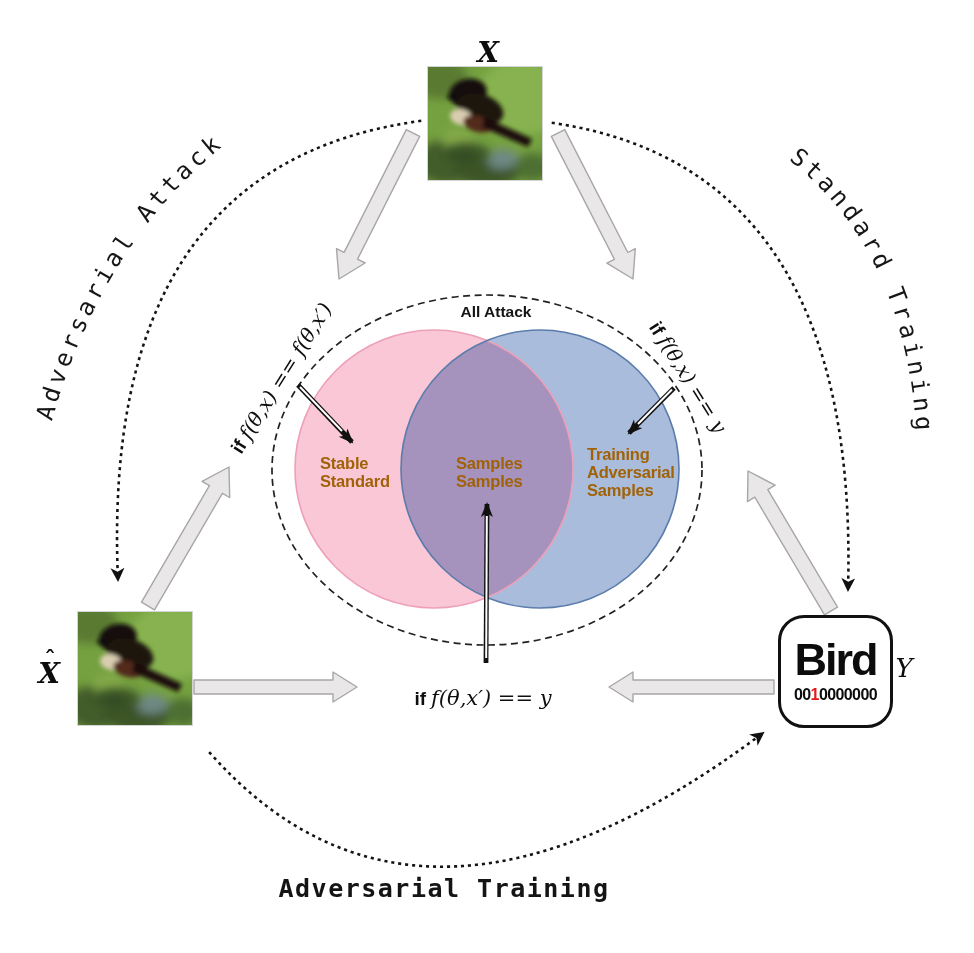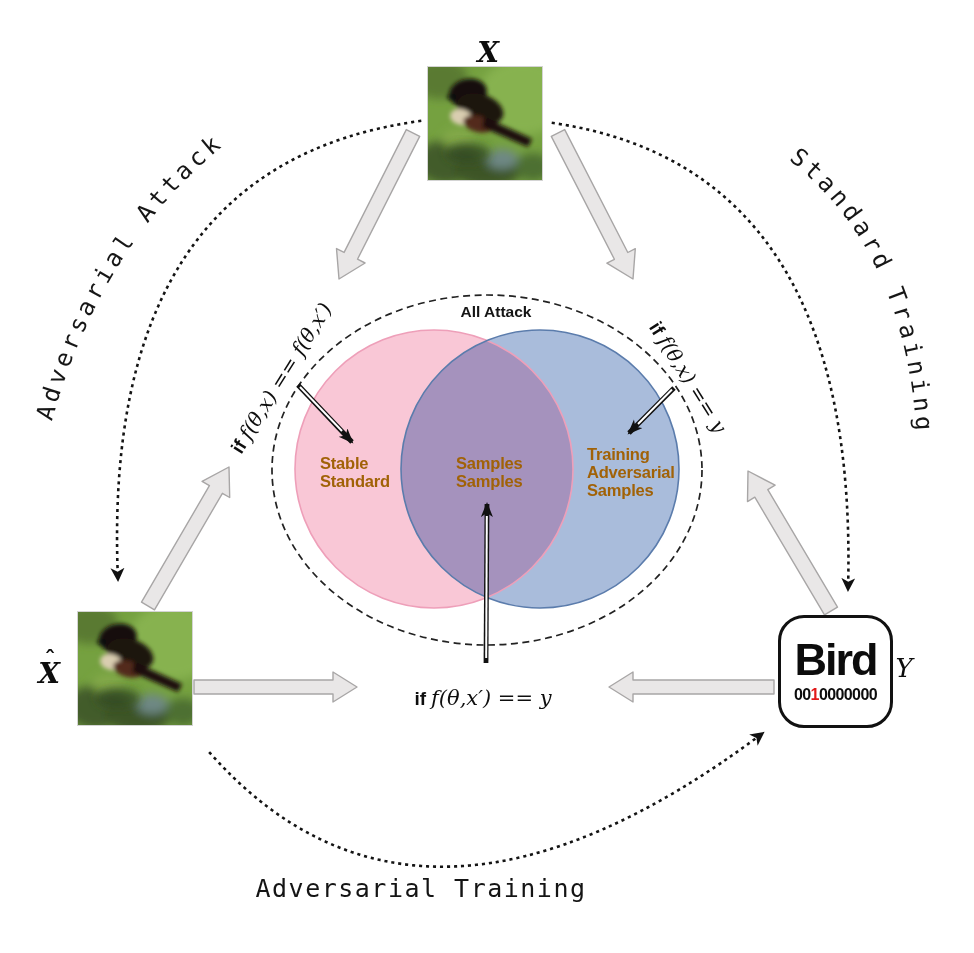--- a/index.html
+++ b/index.html
@@ -160,17 +160,17 @@
   <div class="lbl rotl math" style="left:281px;top:378px;">
     <span class="mif">if</span><span class="mex">f(θ,x) == f(θ,x′)</span>
   </div>
   <div class="lbl rotr math" style="left:688px;top:377px;">
     <span class="mif">if</span><span class="mex">f(θ,x) == y</span>
   </div>
   <div class="lbl math math-big" style="left:483px;top:684px;margin-top:14px;">
     <span class="mif">if</span><span class="mex">f(θ,x′) == y</span>
   </div>
 
-  <div class="lbl train-label" style="left:421px;top:888px;">
+  <div class="lbl train-label" style="left:444px;top:888px;font-weight:bold;">
     <span>Adversarial Training</span>
   </div>
 
 </div>
 
 </body></html>

